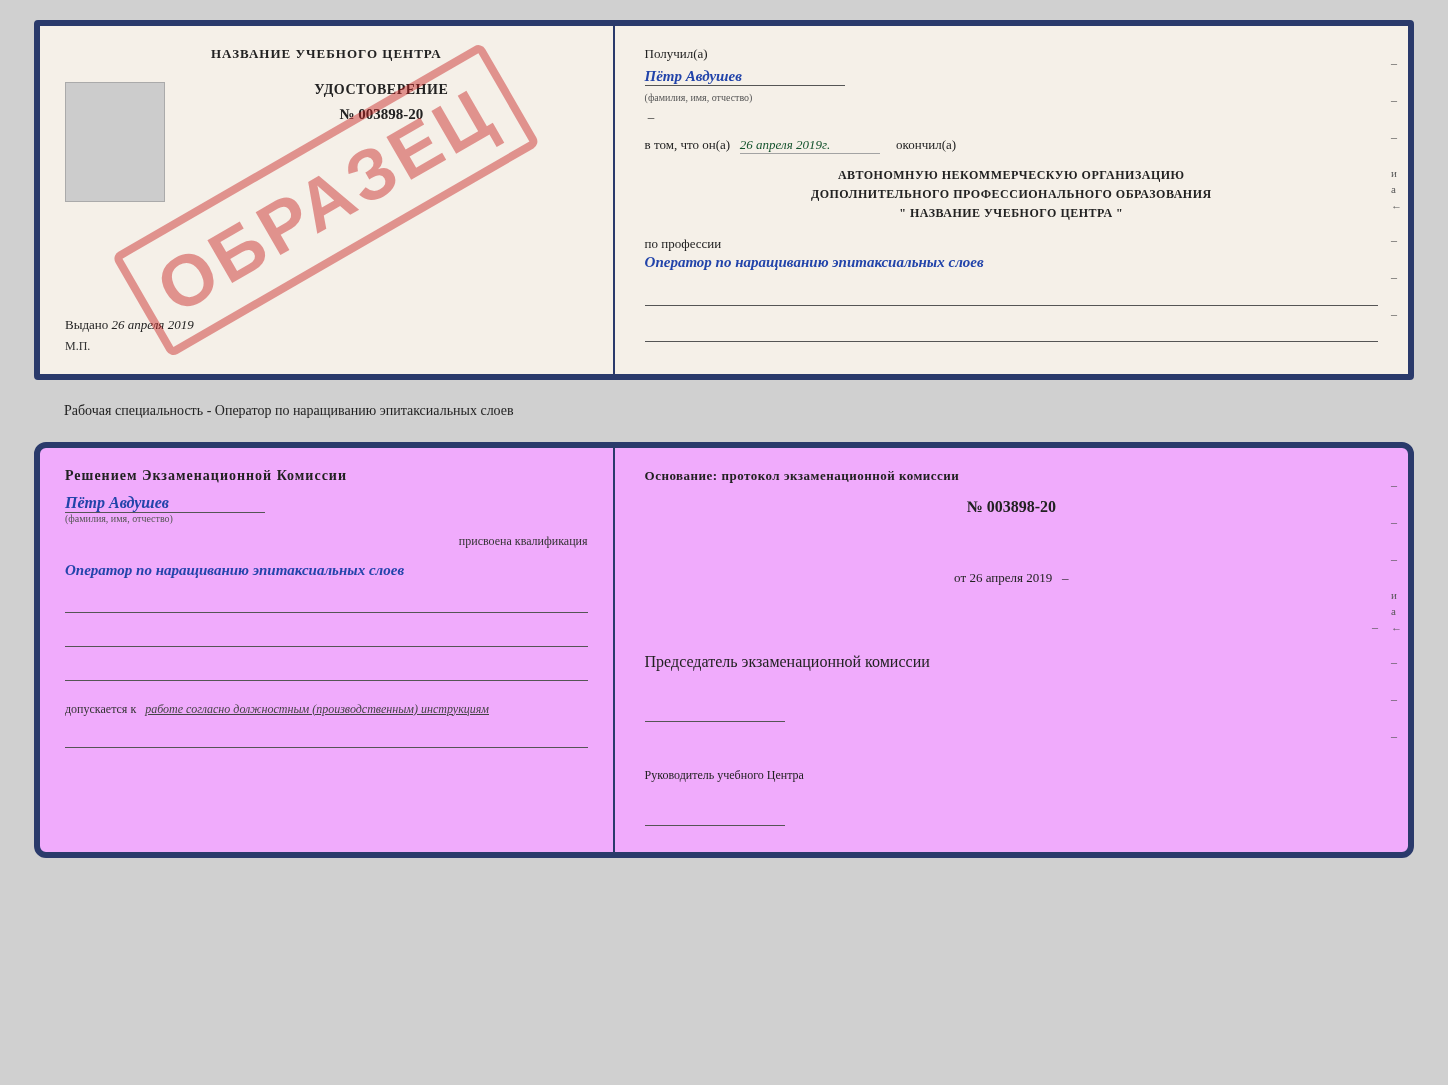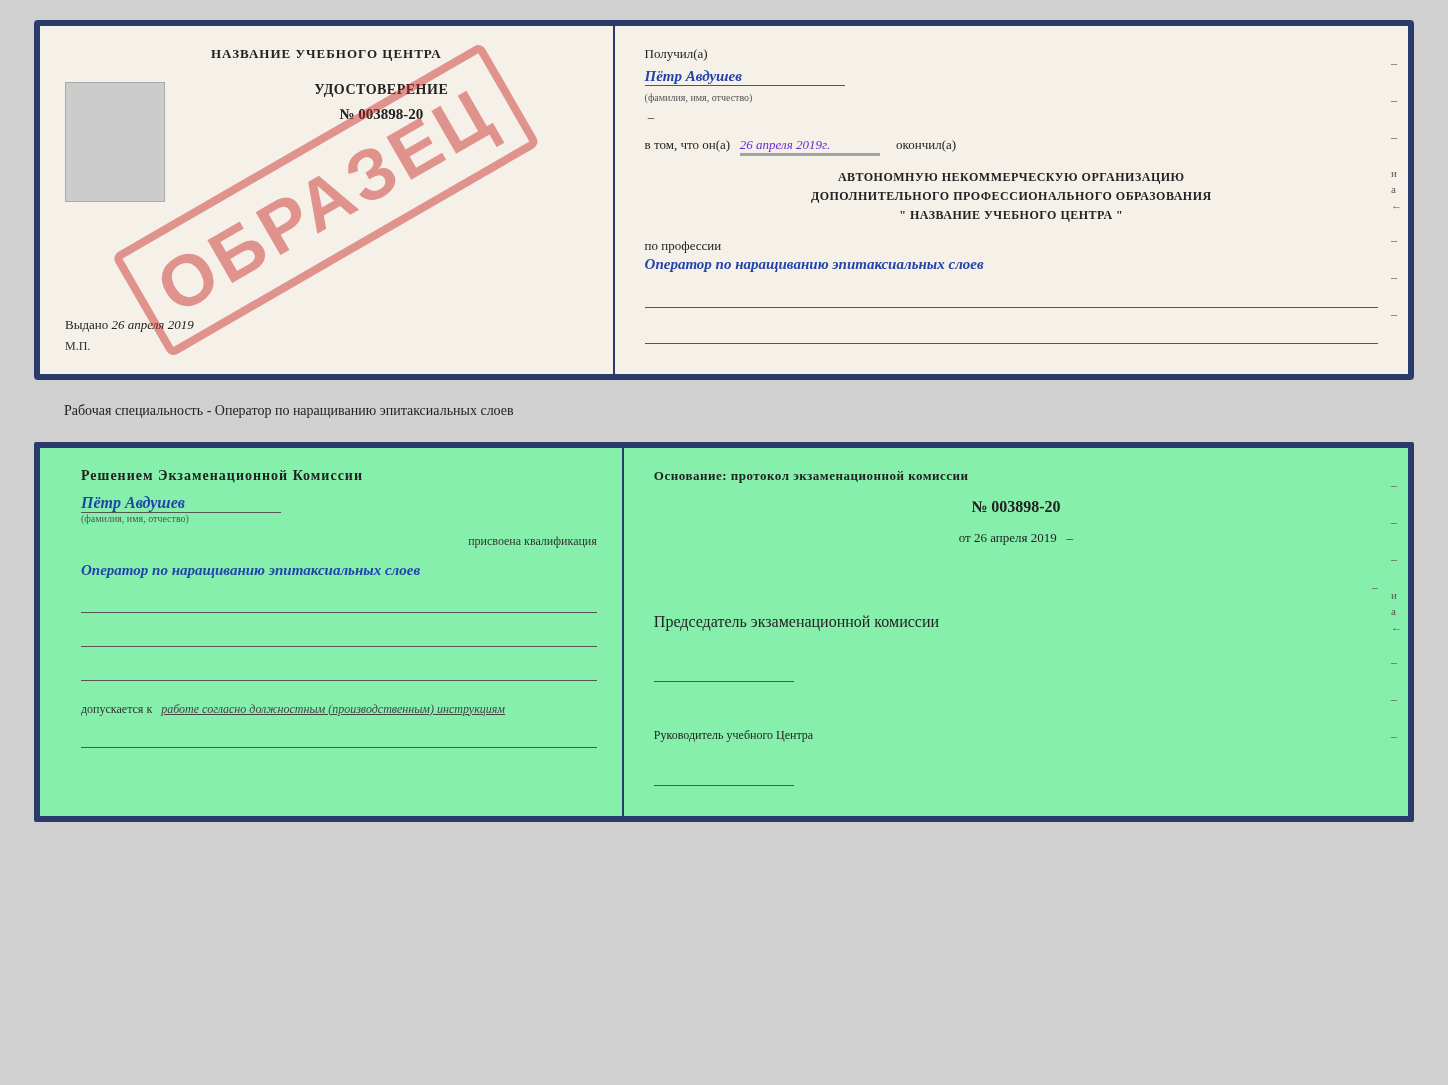--- a/index.html
+++ b/index.html
@@ -143,22 +143,22 @@
       color: #555;
     }
 
     .date-line {
       font-size: 13px;
       color: #222;
     }
 
     .date-value {
       font-style: italic;
-      color: #6d28d9;
-      border-bottom: 3px solid #a3a3a3;
+      color: #14532d;
+      border-bottom: 1px solid #a3a3a3;
       display: inline-block;
       min-width: 140px;
     }
 
     .org-block {
       font-size: 12px;
       text-align: center;
       text-transform: uppercase;
       font-weight: bold;
       letter-spacing: 0.5px;
@@ -191,31 +191,30 @@
       color: #222;
       text-align: left;
       padding: 5px 30px;
       max-width: 1380px;
       margin: 0 auto;
       width: 100%;
     }
 
     
     .qual-card {
-      background: #86efac;
+      background: #f0abfc;
       border: 6px solid #2a3a6b;
-      border-radius: 2px;
+      border-radius: 12px;
       display: flex;
       width: 100%;
       max-width: 1380px;
       margin: 0 auto;
       min-height: 380px;
       position: relative;
       overflow: hidden;
-      padding-left: 16px;
     }
 
     .qual-left {
       width: 42%;
       border-right: 2px solid #2a3a6b;
       padding: 20px 25px;
       position: relative;
       display: flex;
       flex-direction: column;
       gap: 10px;
@@ -280,20 +279,21 @@
       font-size: 16px;
       font-weight: bold;
       text-align: center;
       color: #222;
     }
 
     .proto-date {
       font-size: 13px;
       text-align: center;
       color: #222;
+      margin-top: 40px;
     }
 
     .chairman-block {
       font-size: 16px;
       color: #222;
       line-height: 1.6;
     }
 
     .director-block {
       font-size: 12px;

